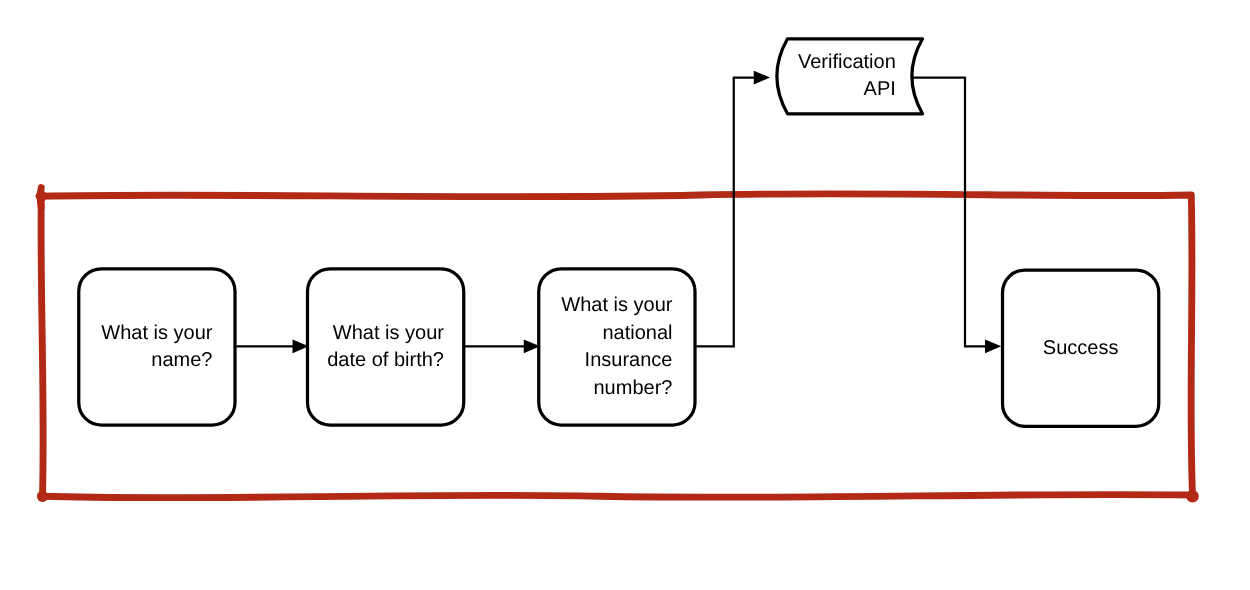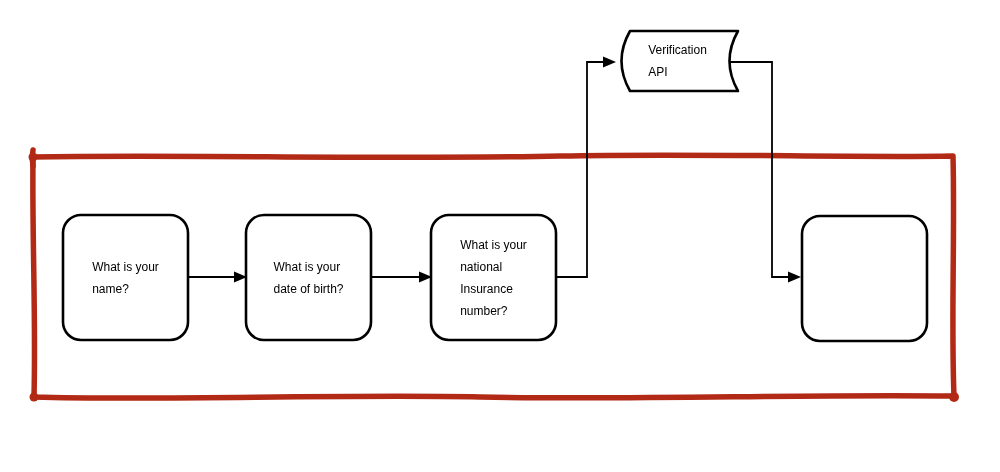--- a/index.html
+++ b/index.html
@@ -18,22 +18,22 @@
   .stage svg {
     position: absolute;
     left: 0;
     top: 0;
   }
   .node-label {
     position: absolute;
     display: flex;
     align-items: center;
     justify-content: center;
-    text-align: left;
-    font-size: 12px;
+    text-align: right;
+    font-size: 16px;
     line-height: 22px;
     color: #000000;
     white-space: pre-line;
     pointer-events: none;
   }
   .lbl-name    { left: 63px;  top: 215px; width: 125px; height: 125px; }
   .lbl-dob     { left: 246px; top: 215px; width: 125px; height: 125px; }
   .lbl-nino    { left: 431px; top: 215px; width: 125px; height: 125px; }
   .lbl-success { left: 802px; top: 216px; width: 125px; height: 125px; }
   .lbl-api     { left: 617px; top: 29px;  width: 121px; height: 63px;  }
@@ -92,14 +92,15 @@
 date of birth?</div>
 
   <div class="node-label lbl-nino">What is your
 national
 Insurance
 number?</div>
 
   <div class="node-label lbl-api">Verification
 API</div>
 
+  <div class="node-label lbl-success">Success</div>
 
 </div>
 
 </body></html>

